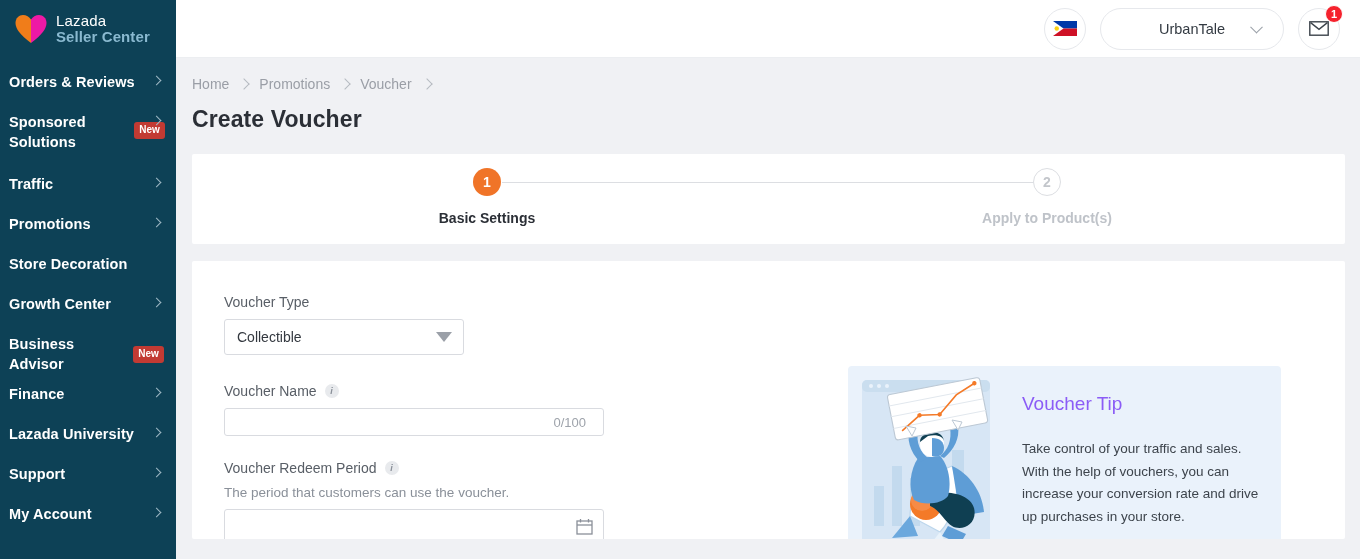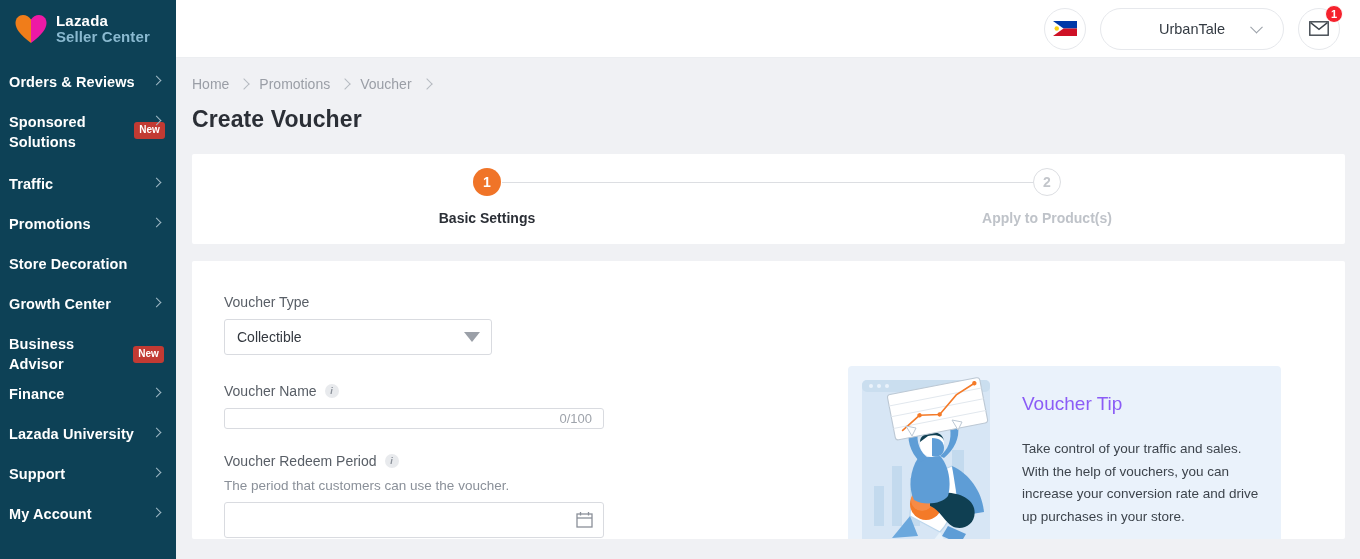--- a/index.html
+++ b/index.html
@@ -19,21 +19,21 @@
     overflow: hidden;
   }
   .logo-wrap {
     height: 58px;
     display: flex; align-items: center;
     padding-left: 14px;
     gap: 8px;
   }
   .logo-heart { width: 34px; height: 30px; flex: none; }
   .logo-text { display: flex; flex-direction: column; line-height: 1.08; }
-  .logo-l1 { color: #ffffff; font-size: 15px; font-weight: 700; letter-spacing: .2px; }
+  .logo-l1 { color: #ffffff; font-size: 15px; font-weight: 400; letter-spacing: .2px; }
   .logo-l2 { color: #8ab9d0; font-size: 15px; font-weight: 700; letter-spacing: .1px; }
 
   .nav { padding-top: 4px; }
   .nav-item {
     position: relative;
     display: flex; align-items: flex-start;
     padding: 0 12px 0 9px;
     min-height: 40px;
     color: #ffffff;
     font-size: 14.5px;
@@ -189,42 +189,42 @@
     margin-bottom: 9px;
   }
   .info-i {
     width: 14px; height: 14px; border-radius: 50%;
     background: #e8eaed; color: #8a9099;
     font-size: 9px; font-weight: 700;
     display: inline-flex; align-items: center; justify-content: center;
     font-style: italic;
   }
   .select-box {
-    width: 268px; height: 36px;
+    width: 240px; height: 36px;
     border: 1px solid #d9dbe0; border-radius: 3px;
     background: #fff;
     display: flex; align-items: center;
     padding: 0 12px;
     font-size: 14px; color: #33383f;
     position: relative; cursor: pointer;
   }
   .select-caret {
     position: absolute; right: 11px; top: 50%;
     transform: translateY(-50%);
     width: 0; height: 0;
     border-left: 8px solid transparent;
     border-right: 8px solid transparent;
     border-top: 10px solid #9ba0a8;
   }
   .text-input {
-    width: 380px; height: 21px;
+    width: 380px; height: 28px;
     border: 1px solid #d9dbe0; border-radius: 3px;
     background: #fff;
     display: flex; align-items: center; justify-content: flex-end;
-    padding: 0 11px;
+    padding: 0 17px;
     position: relative;
     cursor: text;
   }
   .counter { font-size: 13px; color: #9ea3ab; }
   .helper {
     font-size: 13.5px; color: #8a9099;
     margin-top: 4px; margin-bottom: 9px;
   }
   .date-input {
     width: 380px; height: 36px;

